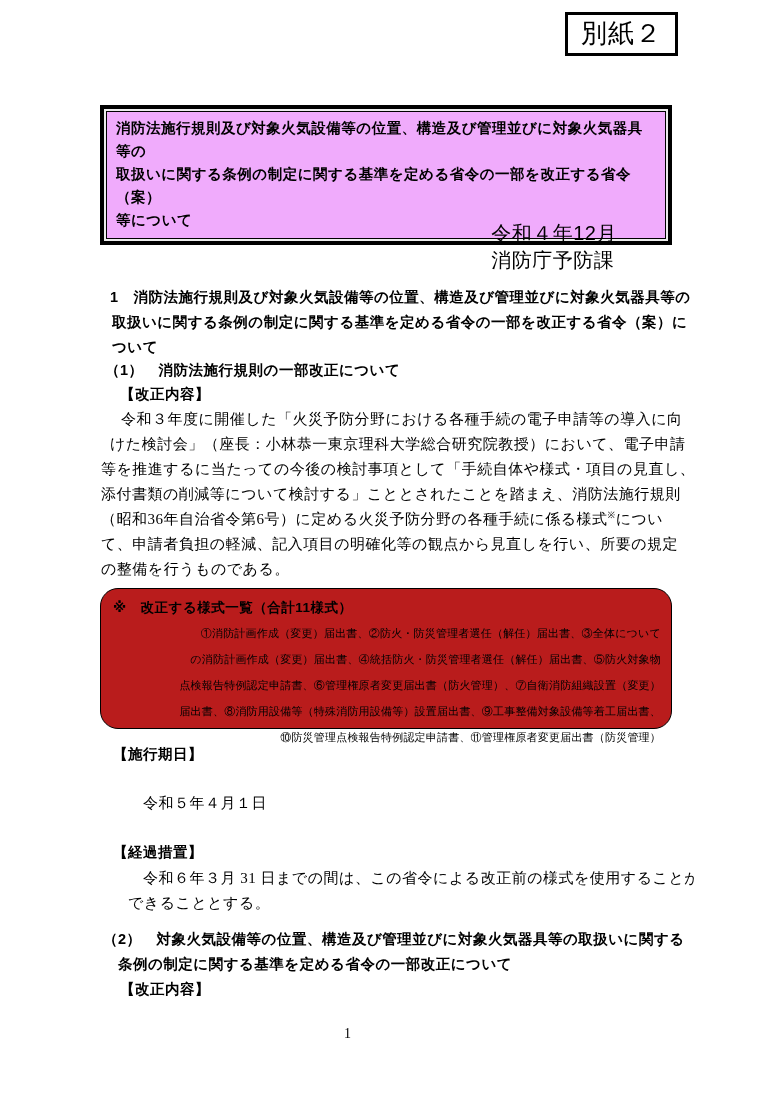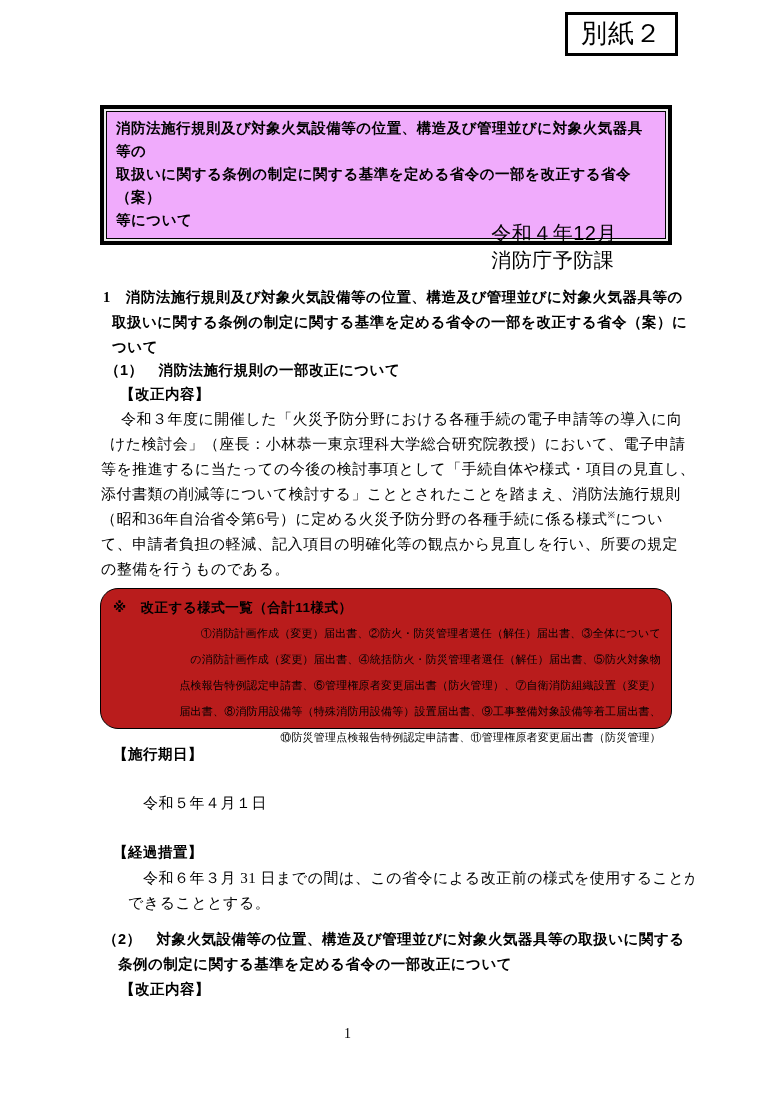--- a/index.html
+++ b/index.html
@@ -95,21 +95,21 @@
       <div>取扱いに関する条例の制定に関する基準を定める省令の一部を改正する省令（案）</div>
       <div>等について</div>
     </div>
   </div>
 
   <div class="byline gothic">
     <div>令和４年12月</div>
     <div>消防庁予防課</div>
   </div>
 
-  <div class="abs gothic bold h" style="left:103px;top:285px;font-family:Liberation Serif, serif;">1　消防法施行規則及び対象火気設備等の位置、構造及び管理並びに対象火気器具等の</div>
+  <div class="abs gothic bold h" style="left:110px;top:285px;">1　消防法施行規則及び対象火気設備等の位置、構造及び管理並びに対象火気器具等の</div>
   <div class="abs gothic bold h" style="left:112px;top:310px;">取扱いに関する条例の制定に関する基準を定める省令の一部を改正する省令（案）に</div>
   <div class="abs gothic bold h" style="left:112px;top:335px;">ついて</div>
 
   <div class="abs gothic bold h" style="left:105px;top:358px;">（1）　消防法施行規則の一部改正について</div>
 
   <div class="abs gothic bold h" style="left:120px;top:382px;">【改正内容】</div>
 
   <div class="abs mincho body-line" style="left:121px;top:407px;">令和３年度に開催した「火災予防分野における各種手続の電子申請等の導入に向</div>
   <div class="abs mincho body-line" style="left:101px;top:432px;margin-left:9px;">けた検討会」（座長：小林恭一東京理科大学総合研究院教授）において、電子申請</div>
   <div class="abs mincho body-line" style="left:101px;top:457px;">等を推進するに当たっての今後の検討事項として「手続自体や様式・項目の見直し、</div>

